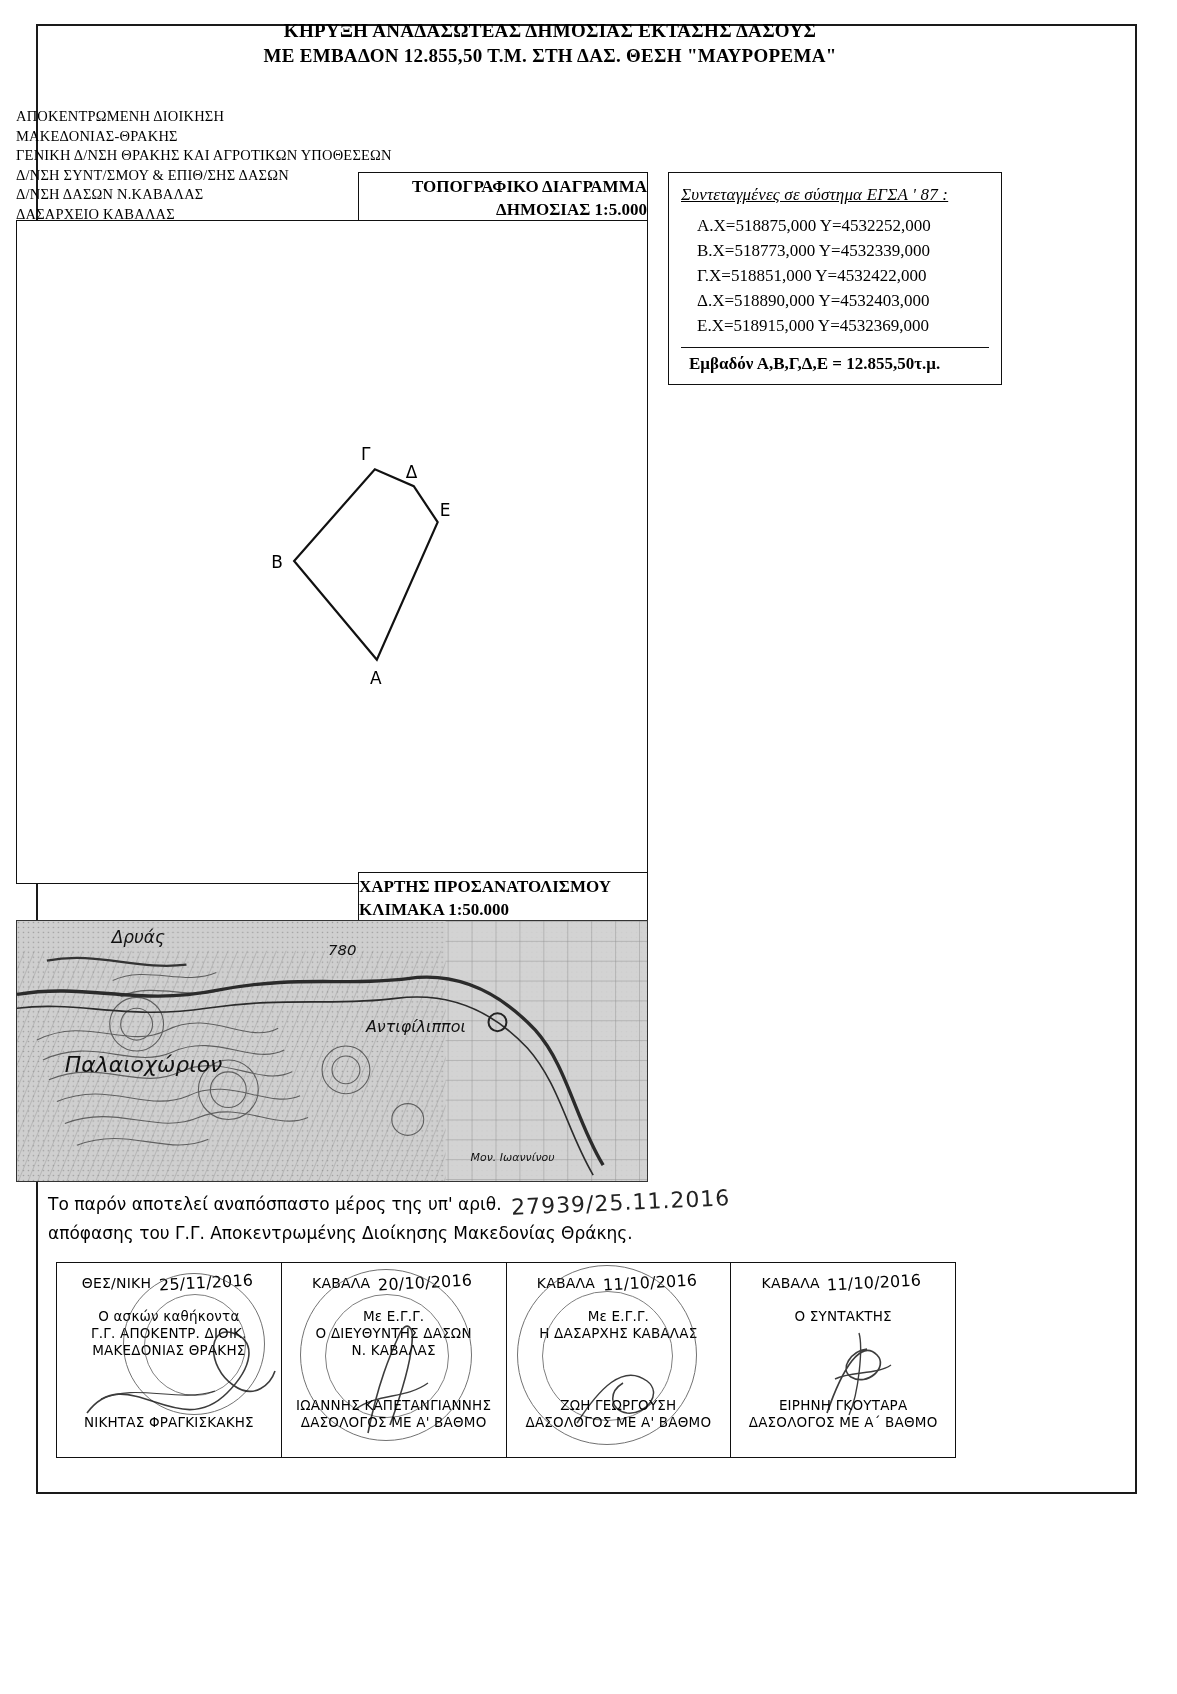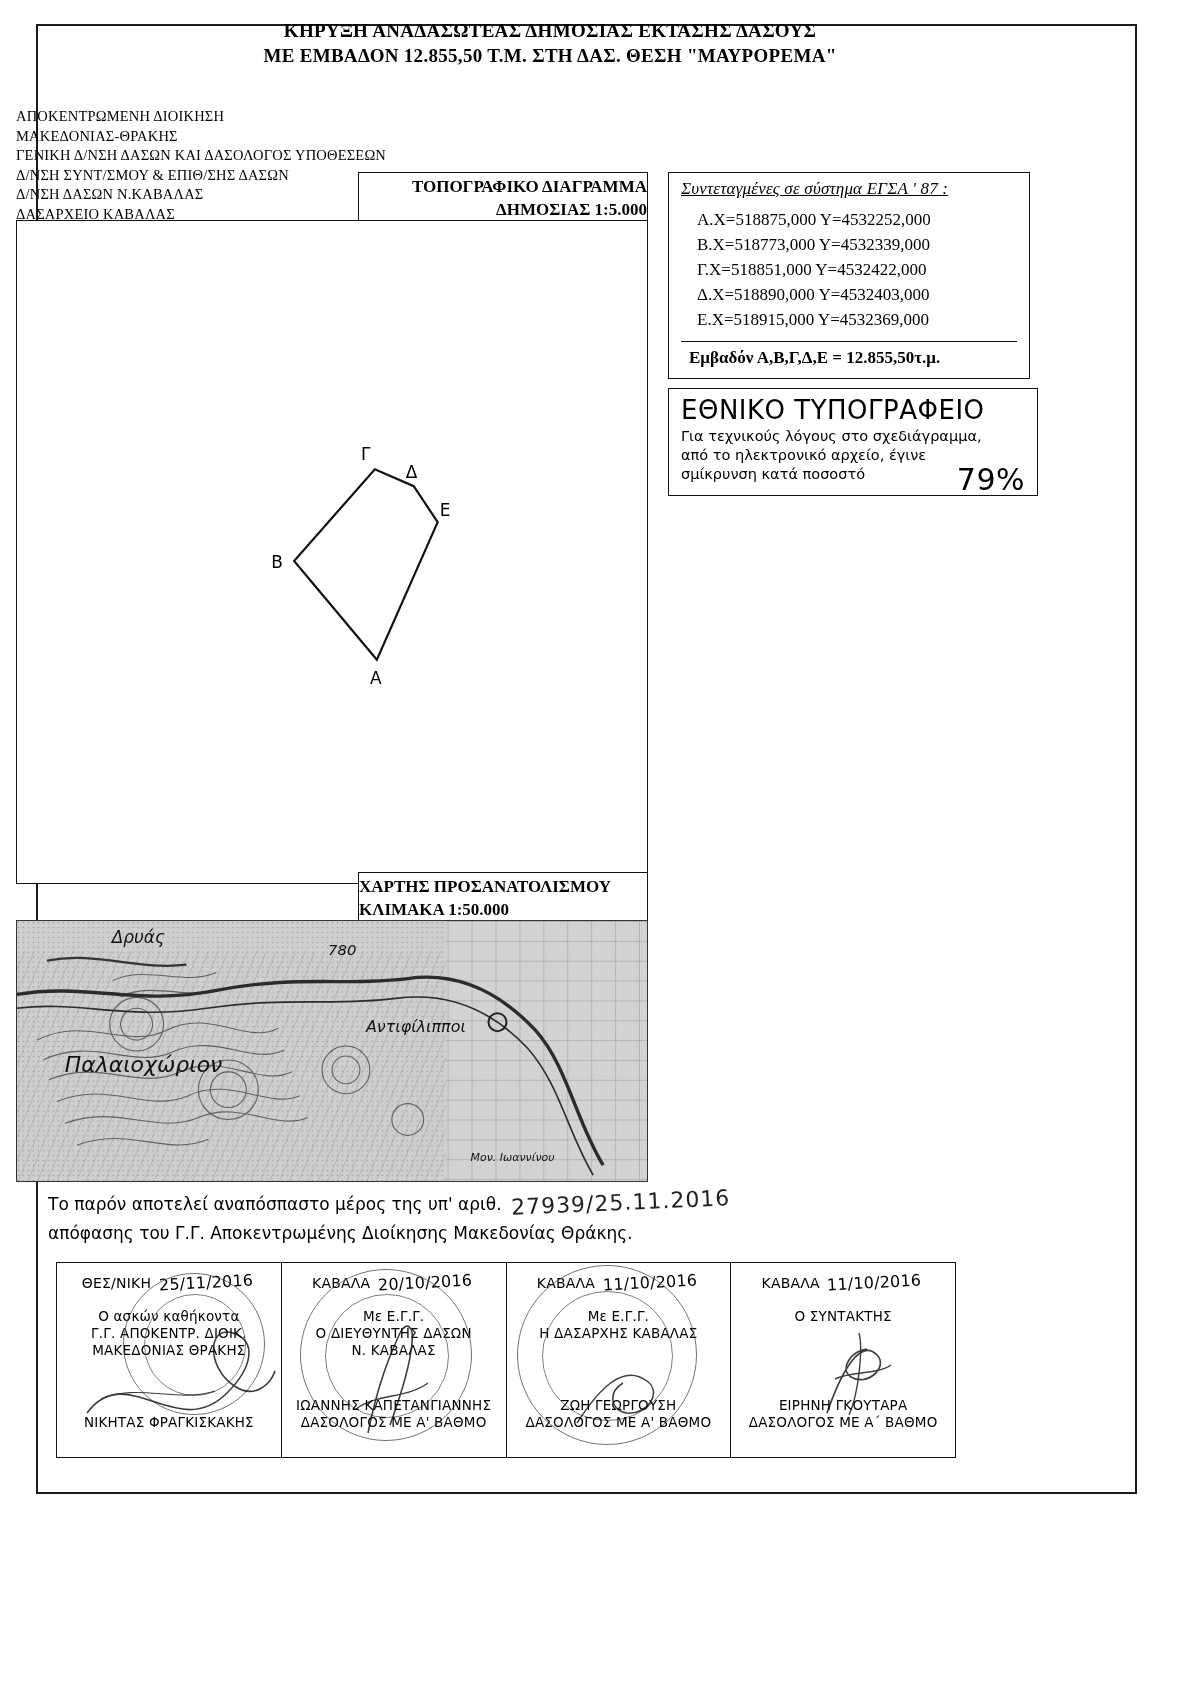--- a/index.html
+++ b/index.html
@@ -78,25 +78,25 @@
     box-sizing: border-box;
     background: #fff;
   }
   .topo-box svg { display: block; width: 100%; height: 100%; }
 
   
   .coords-box {
     position: absolute;
     left: 668px;
     top: 172px;
-    width: 362px;
+    width: 334px;
     border: 1.6px solid #111;
     box-sizing: border-box;
     background: #fff;
-    padding: 6px 12px 10px 12px;
+    padding: 12px 12px 10px 12px;
   }
   .coords-title {
     font-style: italic;
     font-size: 17px;
     text-decoration: underline;
     margin-bottom: 8px;
     letter-spacing: 0.2px;
   }
   .coords-list { font-size: 17px; line-height: 25px; padding-left: 16px; }
   .coords-rule {
@@ -260,21 +260,21 @@
   <div class="outer-frame"></div>
 
   <div class="doc-title">
     <div>ΚΗΡΥΞΗ ΑΝΑΔΑΣΩΤΕΑΣ ΔΗΜΟΣΙΑΣ ΕΚΤΑΣΗΣ ΔΑΣΟΥΣ</div>
     <div>ΜΕ ΕΜΒΑΔΟΝ 12.855,50 Τ.Μ. ΣΤΗ ΔΑΣ. ΘΕΣΗ "ΜΑΥΡΟΡΕΜΑ"</div>
   </div>
 
   <div class="agency-block">
     <div>ΑΠΟΚΕΝΤΡΩΜΕΝΗ ΔΙΟΙΚΗΣΗ</div>
     <div>ΜΑΚΕΔΟΝΙΑΣ-ΘΡΑΚΗΣ</div>
-    <div>ΓΕΝΙΚΗ Δ/ΝΣΗ ΔΑΣΩΝ ΚΑΙ ΔΑΣΟΛΟΓΟΣ ΥΠΟΘΕΣΕΩΝ</div>
+    <div>ΓΕΝΙΚΗ Δ/ΝΣΗ ΘΡΑΚΗΣ ΚΑΙ ΑΓΡΟΤΙΚΩΝ ΥΠΟΘΕΣΕΩΝ</div>
     <div>Δ/ΝΣΗ ΣΥΝΤ/ΣΜΟΥ &amp; ΕΠΙΘ/ΣΗΣ ΔΑΣΩΝ</div>
     <div>Δ/ΝΣΗ ΔΑΣΩΝ Ν.ΚΑΒΑΛΑΣ</div>
     <div>ΔΑΣΑΡΧΕΙΟ ΚΑΒΑΛΑΣ</div>
   </div>
 
   <div class="topo-label">
     <div>ΤΟΠΟΓΡΑΦΙΚΟ ΔΙΑΓΡΑΜΜΑ</div>
     <div>ΔΗΜΟΣΙΑΣ 1:5.000</div>
   </div>
 
@@ -295,29 +295,20 @@
       <div>Α.Χ=518875,000  Υ=4532252,000</div>
       <div>Β.Χ=518773,000  Υ=4532339,000</div>
       <div>Γ.Χ=518851,000  Υ=4532422,000</div>
       <div>Δ.Χ=518890,000  Υ=4532403,000</div>
       <div>Ε.Χ=518915,000  Υ=4532369,000</div>
     </div>
     <div class="coords-rule"></div>
     <div class="coords-area">Εμβαδόν Α,Β,Γ,Δ,Ε = 12.855,50τ.μ.</div>
   </div>
 
-  <div class="ety-box">
-    <div class="ety-title">ΕΘΝΙΚΟ ΤΥΠΟΓΡΑΦΕΙΟ</div>
-    <div class="ety-body">
-      <div>Για τεχνικούς λόγους στο σχεδιάγραμμα,</div>
-      <div>από το ηλεκτρονικό αρχείο, έγινε</div>
-      <div>σμίκρυνση κατά ποσοστό</div>
-      <div class="ety-pct">79%</div>
-    </div>
-  </div>
 
   <div class="orient-label">
     <div>ΧΑΡΤΗΣ ΠΡΟΣΑΝΑΤΟΛΙΣΜΟΥ</div>
     <div>ΚΛΙΜΑΚΑ 1:50.000</div>
   </div>
 
   <div class="orient-map">
     <svg viewBox="0 0 632 262" preserveAspectRatio="none">
       <defs>
         <pattern id="contourHatch" width="9" height="9" patternUnits="userSpaceOnUse" patternTransform="rotate(22)">

